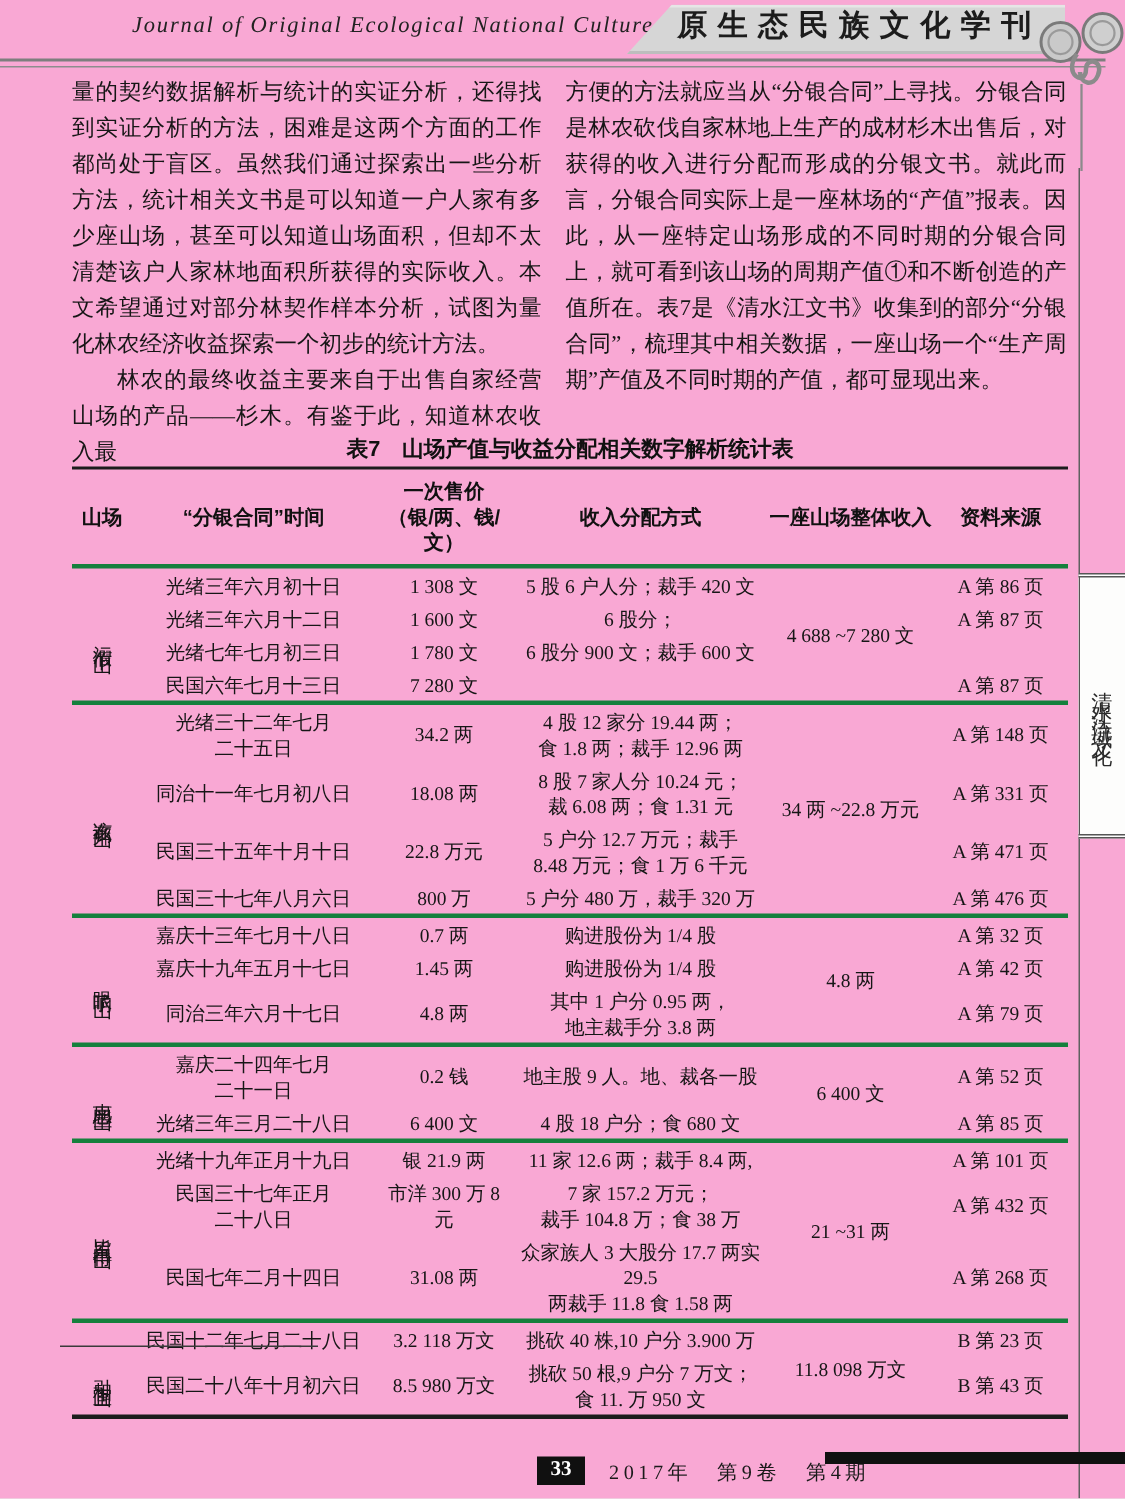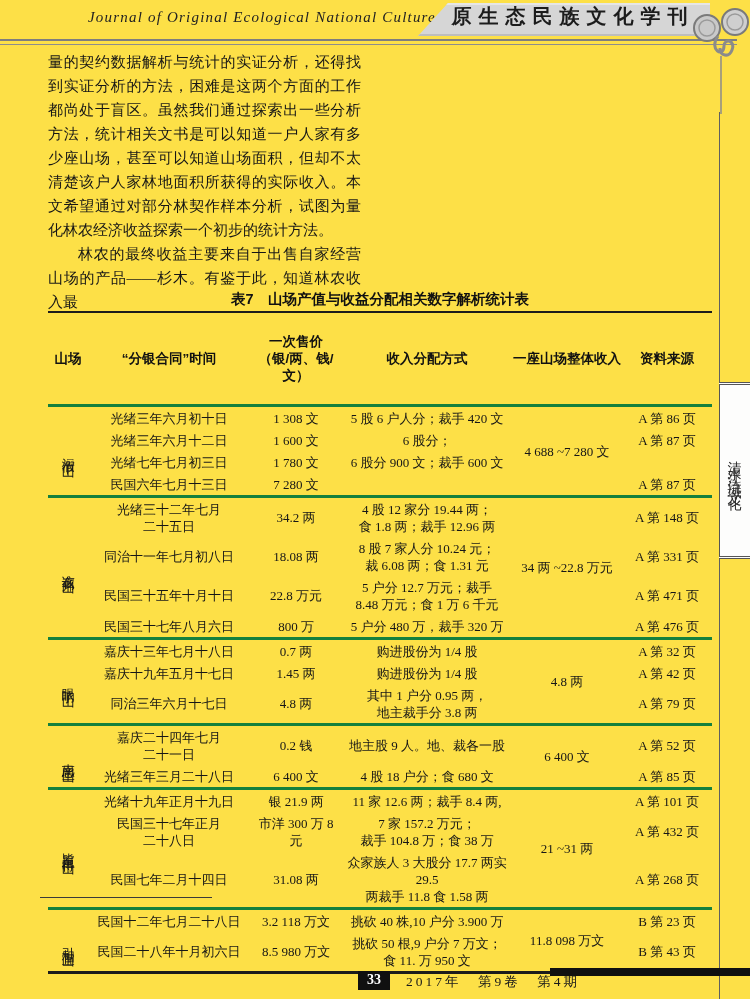--- a/index.html
+++ b/index.html
@@ -1,19 +1,19 @@
 <!DOCTYPE html>
 <html><head>
 <meta charset="utf-8">
 <style>
   * { margin:0; padding:0; box-sizing:border-box; }
   html,body { background:#e8e8e8; }
   .page {
     position:relative; width:750px; height:999px; margin:0 auto;
-    background:#fde047; color:#1a1a1a; overflow:hidden;
+    background:#f9a8d4; color:#1a1a1a; overflow:hidden;
     font-family:"Liberation Serif","DejaVu Serif",serif;
   }
   
   .journal-en {
     position:absolute; left:88px; top:9px; font-style:italic;
     font-size:15px; letter-spacing:1.2px; color:#222;
     font-family:"Liberation Serif","DejaVu Serif",serif;
   }
   .banner {
     position:absolute; left:418px; top:3px; width:292px; height:33px;
@@ -53,21 +53,21 @@
   
   .table-area { position:absolute; left:48px; top:290px; width:664px; }
   .table-title {
     text-align:center; font-family:"Liberation Sans","DejaVu Sans",sans-serif;
     font-weight:bold; font-size:14.5px; margin-bottom:2px; color:#111;
   }
   table.stats { border-collapse:collapse; width:100%; table-layout:fixed;
     border-top:2px solid #1c1c1c; border-bottom:3px solid #1c1c1c; }
   table.stats th {
     font-family:"Liberation Sans","DejaVu Sans",sans-serif;
-    font-weight:bold; font-size:13.5px; line-height:17px; padding:20px 1px;
+    font-weight:bold; font-size:13.5px; line-height:17px; padding:6px 1px;
     border-bottom:1.5px solid #1c1c1c; white-space:pre-line; text-align:center; color:#111;
   }
   table.stats td {
     font-size:13px; line-height:17px; padding:2.5px 2px; text-align:center;
     white-space:pre-line; vertical-align:middle; color:#161616;
   }
   tbody tr.group-start td { border-top:3px solid #15803d; }
   .mountain-cell span {
     display:inline-block; writing-mode:vertical-rl; text-orientation:upright;
     letter-spacing:2px; line-height:1.05; font-size:13px;
@@ -112,20 +112,23 @@
   </div>
 
   <div class="v-rule"></div>
   <div class="sidebar-box">
     <span>清水江流域文化</span>
   </div>
 
   <div class="col col-left">
     <p>量的契约数据解析与统计的实证分析，还得找到实证分析的方法，困难是这两个方面的工作都尚处于盲区。虽然我们通过探索出一些分析方法，统计相关文书是可以知道一户人家有多少座山场，甚至可以知道山场面积，但却不太清楚该户人家林地面积所获得的实际收入。本文希望通过对部分林契作样本分析，试图为量化林农经济收益探索一个初步的统计方法。</p>
     <p class="indent">林农的最终收益主要来自于出售自家经营山场的产品——杉木。有鉴于此，知道林农收入最</p>
+  </div>
+  <div class="col col-right">
+    <p>方便的方法就应当从“分银合同”上寻找。分银合同是林农砍伐自家林地上生产的成材杉木出售后，对获得的收入进行分配而形成的分银文书。就此而言，分银合同实际上是一座林场的“产值”报表。因此，从一座特定山场形成的不同时期的分银合同上，就可看到该山场的周期产值①和不断创造的产值所在。表7是《清水江文书》收集到的部分“分银合同”，梳理其中相关数据，一座山场一个“生产周期”产值及不同时期的产值，都可显现出来。</p>
   </div>
 
   <div class="table-area">
     <div class="table-title">表7　山场产值与收益分配相关数字解析统计表</div>
     <table class="stats" id="stats-table">
         <colgroup>
           <col style="width: 40px;">
           <col style="width: 162px;">
           <col style="width: 92px;">
           <col style="width: 170px;">

